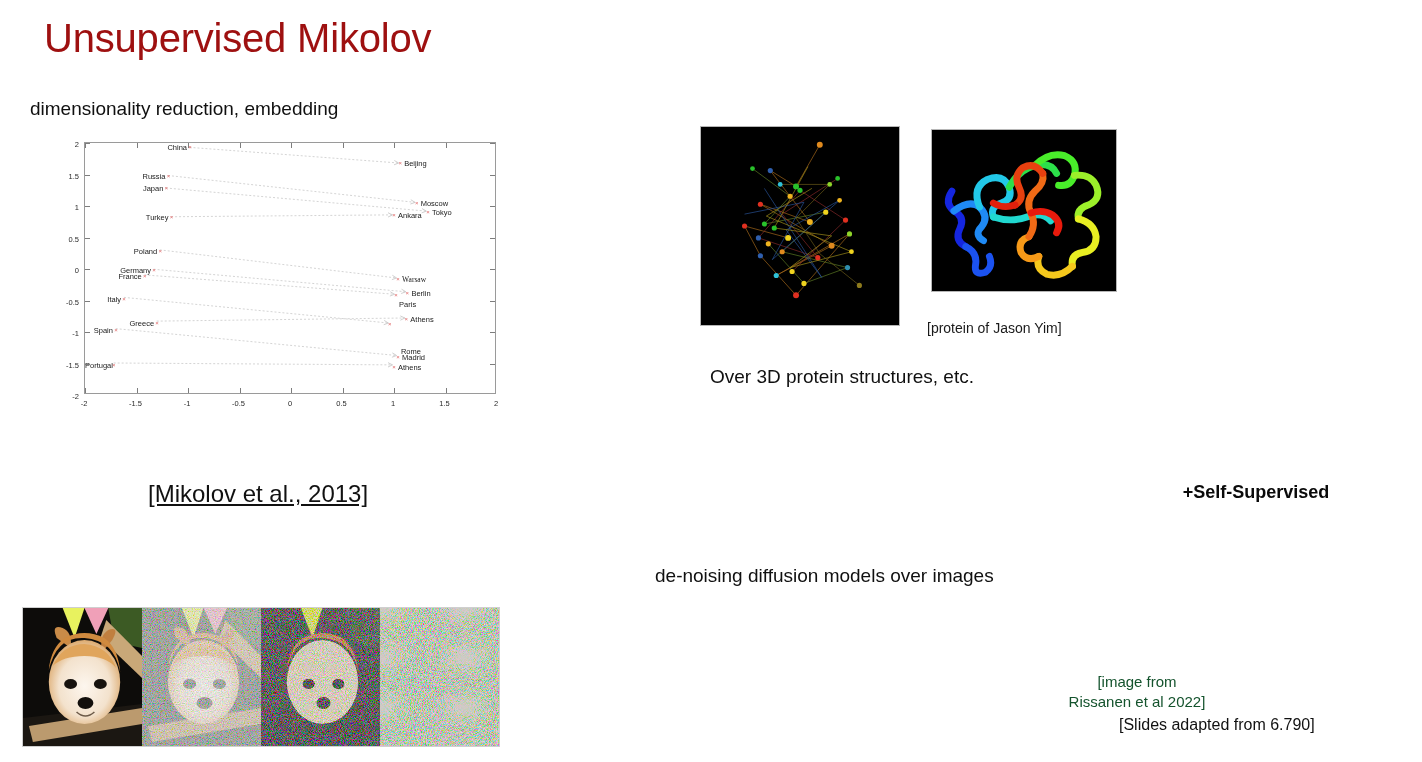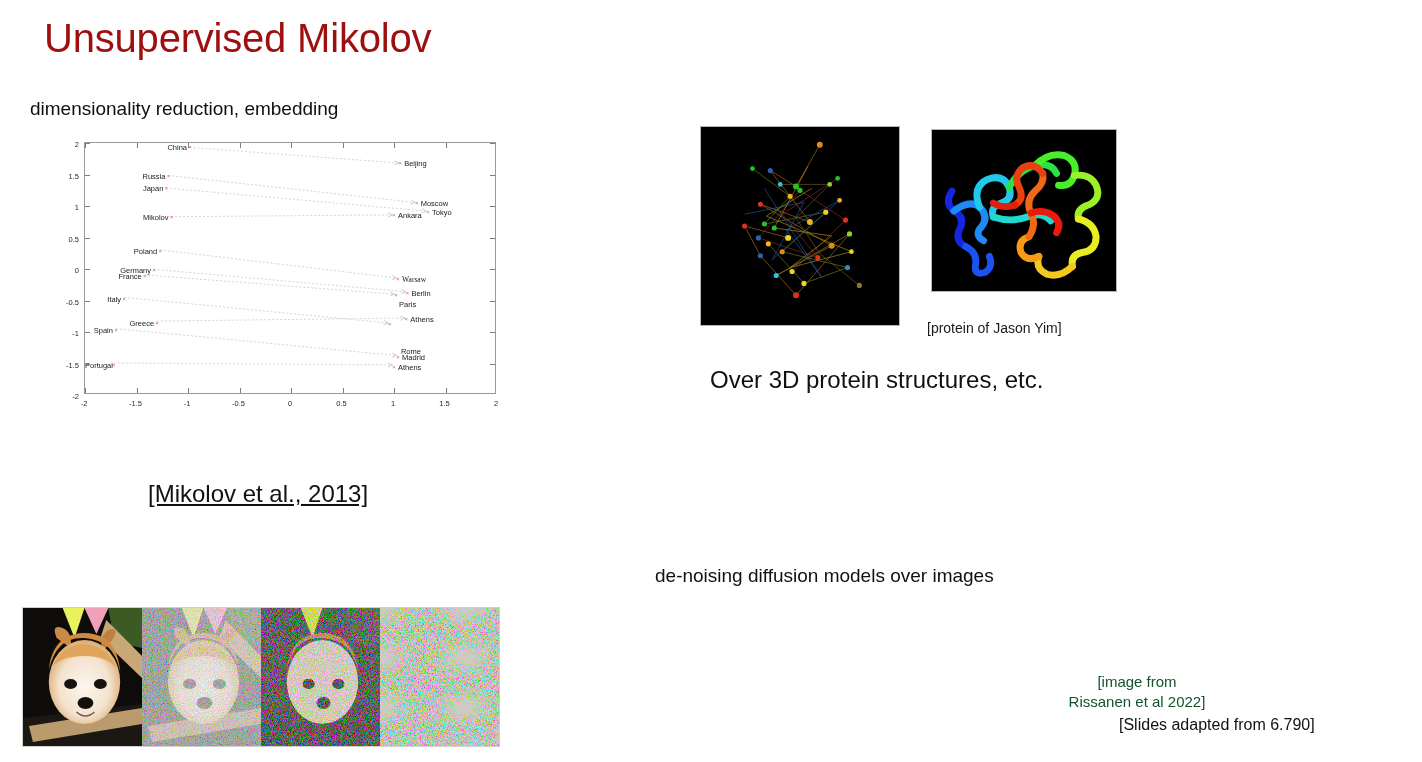--- a/index.html
+++ b/index.html
@@ -115,21 +115,21 @@
   #protein-credit {
     position: absolute;
     left: 227px; top: 194px;
     font-size: 14px;
     color: #1a1a1a;
     white-space: nowrap;
   }
   #protein-caption {
     position: absolute;
     left: 10px; top: 240px;
-    font-size: 24px;
+    font-size: 19px;
     color: #101010;
     white-space: nowrap;
   }
 
   
   #self-supervised-note {
     left: 1136px; top: 480px;
     width: 240px;
     font-size: 18px;
     font-weight: bold;
@@ -207,21 +207,21 @@
         <div class="pt-label lbl-left" style="left: 0px; width: 102.06px; top: 4.41px;">China</div>
         <div class="pt-marker" style="left: 315.18px; top: 20.16px;"></div>
         <div class="pt-label" style="left: 319.18px; top: 20.16px;">Beijing</div>
         <div class="pt-marker" style="left: 83.43px; top: 32.76px;"></div>
         <div class="pt-label lbl-left" style="left: 0px; width: 80.43px; top: 32.76px;">Russia</div>
         <div class="pt-marker" style="left: 81.37px; top: 45.36px;"></div>
         <div class="pt-label lbl-left" style="left: 0px; width: 78.37px; top: 45.36px;">Japan</div>
         <div class="pt-marker" style="left: 331.66px; top: 59.85px;"></div>
         <div class="pt-label" style="left: 335.66px; top: 59.85px;">Moscow</div>
         <div class="pt-marker" style="left: 86.52px; top: 74.34px;"></div>
-        <div class="pt-label lbl-left" style="left: 0px; width: 83.52px; top: 74.34px;">Mikolov</div>
+        <div class="pt-label lbl-left" style="left: 0px; width: 83.52px; top: 74.34px;">Turkey</div>
         <div class="pt-marker" style="left: 309px; top: 72.45px;"></div>
         <div class="pt-label" style="left: 313px; top: 72.45px;">Ankara</div>
         <div class="pt-marker" style="left: 342.99px; top: 68.67px;"></div>
         <div class="pt-label" style="left: 346.99px; top: 68.67px;">Tokyo</div>
         <div class="pt-marker" style="left: 75.19px; top: 107.73px;"></div>
         <div class="pt-label lbl-left" style="left: 0px; width: 72.19px; top: 107.73px;">Poland</div>
         <div class="pt-marker" style="left: 69.01px; top: 127.26px;"></div>
         <div class="pt-label lbl-left" style="left: 0px; width: 66.01px; top: 127.26px;">Germany</div>
         <div class="pt-marker" style="left: 59.74px; top: 132.93px;"></div>
         <div class="pt-label lbl-left" style="left: 0px; width: 56.74px; top: 132.93px;">France</div>
@@ -381,20 +381,21 @@
       </g>
     </svg>
   </div>
 
   <div id="protein-credit">[protein of Jason Yim]</div>
 
   <div id="protein-caption">Over 3D protein structures, etc.</div>
 </div>
 
 <div class="abs" id="self-supervised-note">
+  <div>+Self-Supervised</div>
 </div>
 
 <div class="abs" id="diffusion-caption">de-noising diffusion models over images</div>
 
 <div class="abs" id="diffusion-strip">
   <div class="diffusion-frame">
     <svg width="100%" height="100%" viewBox="0 0 120 138" preserveAspectRatio="none">
       <defs>
         <clipPath id="cl0">
             <rect width="120" height="138"></rect>

